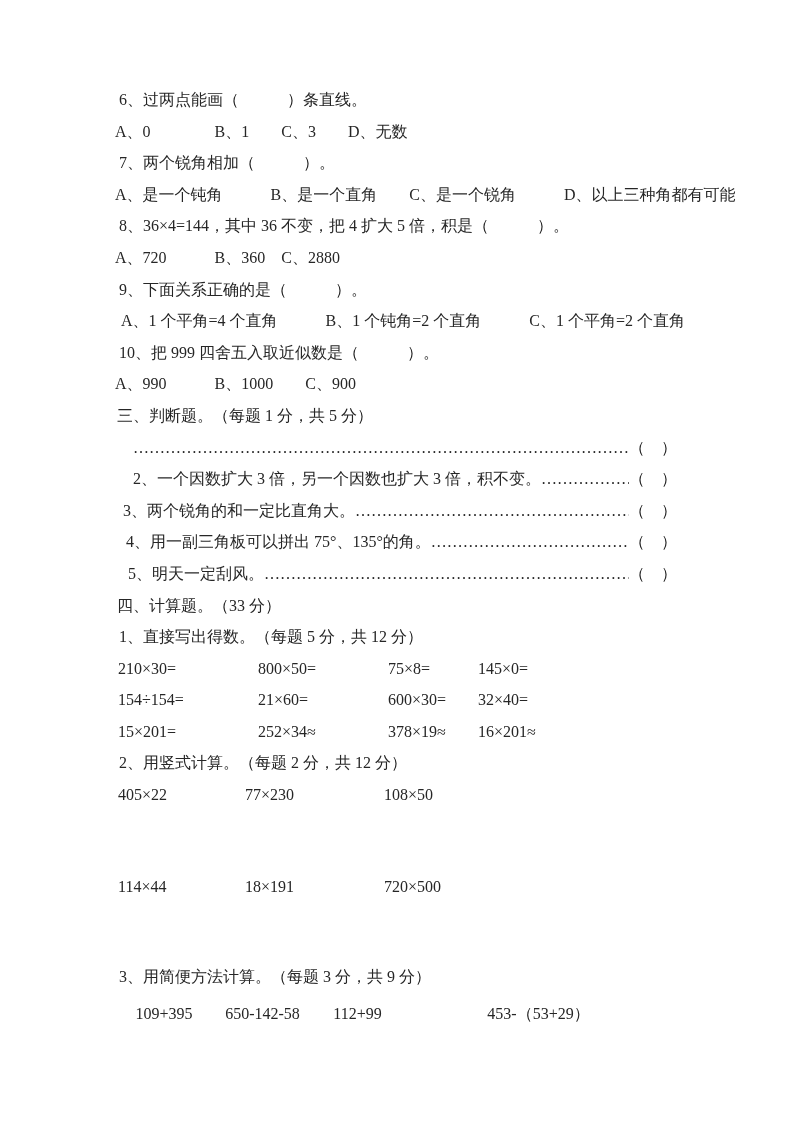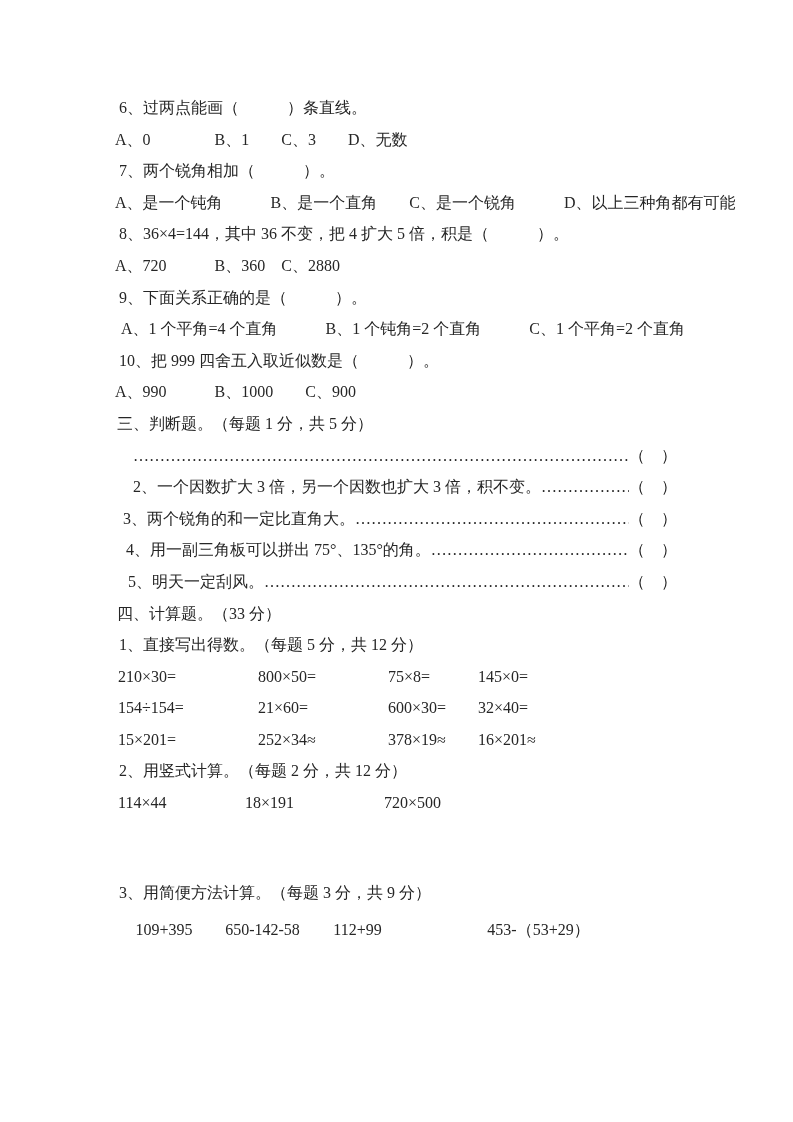--- a/index.html
+++ b/index.html
@@ -7,21 +7,21 @@
     position:relative;
     width:793px; height:1122px;
     background:#ffffff;
     font-family:"Liberation Serif","DejaVu Serif",serif;
     font-size:16px;
     color:#262626;
     overflow:hidden;
   }
   .content {
     position:absolute;
-    left:115px; top:92px;
+    left:115px; top:84px;
     width:562px;
   }
   .line { height:31.6px; line-height:31.6px; white-space:nowrap; }
   .q   { padding-left:4px; }      
   .hdr { padding-left:2px; }      
   .opt { padding-left:0; }
   .opt-indent { padding-left:6px;text-align:right; }
 
   
   .tf { display:flex; align-items:baseline; }
@@ -105,20 +105,25 @@
       <span>32×40=</span>
     </div>
     <div class="line grid-direct">
       <span>15×201=</span>
       <span>252×34≈</span>
       <span>378×19≈</span>
       <span>16×201≈</span>
     </div>
 
     <div class="line q">2、用竖式计算。（每题 2 分，共 12 分）</div>
+    <div class="line grid-vert tall1">
+      <span>405×22</span>
+      <span>77×230</span>
+      <span>108×50</span>
+    </div>
     <div class="line grid-vert tall2">
       <span>114×44</span>
       <span>18×191</span>
       <span>720×500</span>
     </div>
 
     <div class="line q">3、用简便方法计算。（每题 3 分，共 9 分）</div>
     <div class="line grid-simple simple-row">
       <span>109+395</span>
       <span>650-142-58</span>

